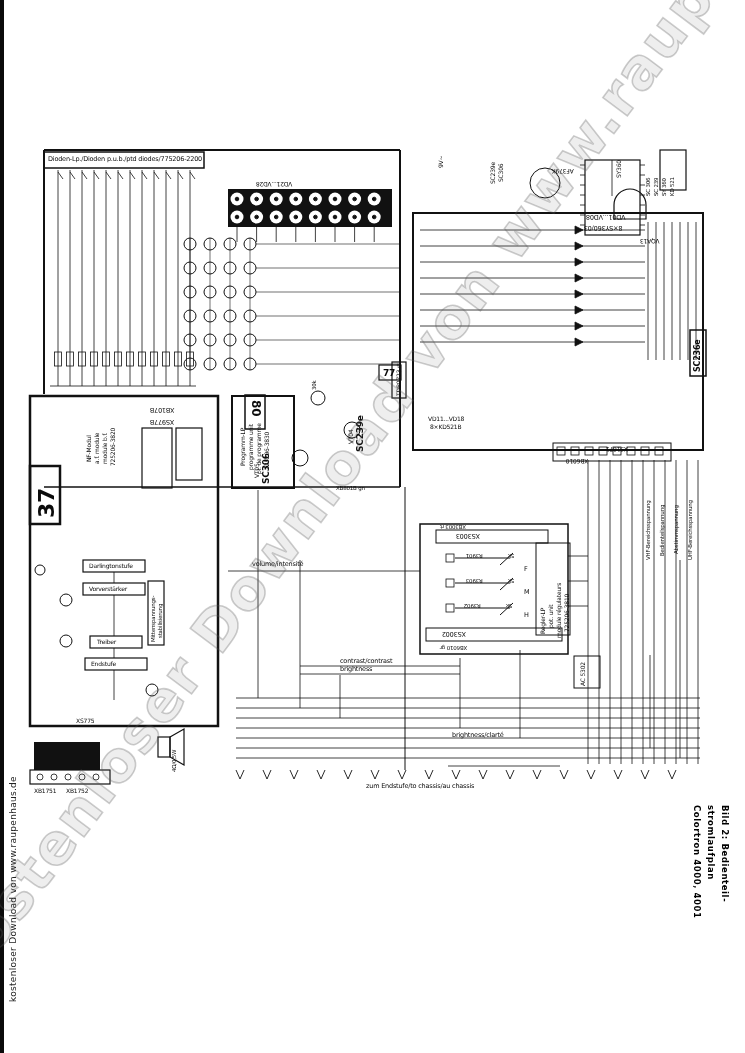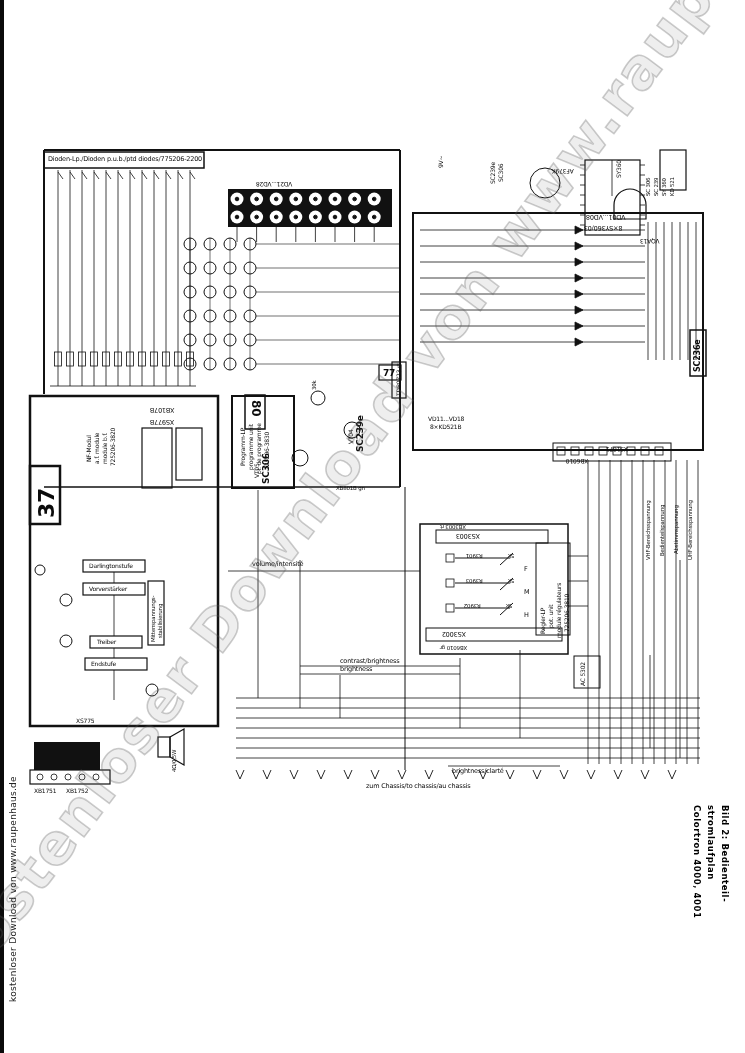--- a/index.html
+++ b/index.html
@@ -322,24 +322,24 @@
       <span class="lbl" style="left: 262px; top: 400px; font-size: 12px; font-weight: bold; transform: rotate(90deg); transform-origin: left top;">80</span>
       <span class="lbl" style="left: 383px; top: 369px; font-size: 9px; font-weight: bold;">77</span>
       <span class="lbl" style="left: 348px; top: 444px; font-size: 6px; transform: rotate(-90deg); transform-origin: left top;">VT04</span>
       <span class="lbl" style="left: 356px; top: 452px; font-size: 9px; font-weight: bold; transform: rotate(-90deg); transform-origin: left top;">SC239e</span>
       <span class="lbl" style="left: 254px; top: 478px; font-size: 6px; transform: rotate(-90deg); transform-origin: left top;">VT05</span>
       <span class="lbl" style="left: 262px; top: 484px; font-size: 9px; font-weight: bold; transform: rotate(-90deg); transform-origin: left top;">SC306</span>
       <span class="lbl" style="left: 336px; top: 486px; font-size: 5.5px;">XB801B gn</span>
       <span class="lbl" style="left: 396px; top: 396px; font-size: 6px; transform: rotate(-90deg); transform-origin: left top;">TDB0723 rt</span>
       <span class="lbl" style="left: 312px; top: 390px; font-size: 5.5px; transform: rotate(-90deg); transform-origin: left top;">30k</span>
       <span class="lbl" style="left: 252px; top: 561px; font-size: 6.5px;">volume/intensité</span>
-      <span class="lbl" style="left: 340px; top: 658px; font-size: 6.5px;">contrast/brightness</span>
+      <span class="lbl" style="left: 340px; top: 658px; font-size: 6.5px;">contrast/contrast</span>
       <span class="lbl" style="left: 340px; top: 666px; font-size: 6.5px;">brightness</span>
-      <span class="lbl" style="left: 452px; top: 768px; font-size: 6.5px;">brightness/clarté</span>
-      <span class="lbl" style="left: 366px; top: 783px; font-size: 6.5px;">zum Chassis/to chassis/au chassis</span>
+      <span class="lbl" style="left: 452px; top: 732px; font-size: 6.5px;">brightness/clarté</span>
+      <span class="lbl" style="left: 366px; top: 783px; font-size: 6.5px;">zum Endstufe/to chassis/au chassis</span>
       <span class="lbl" style="left: 440px; top: 523px; font-size: 5.5px; transform: rotate(180deg); transform-origin: center center;">XB3003 rt</span>
       <span class="lbl" style="left: 456px; top: 532px; font-size: 6.5px; transform: rotate(180deg); transform-origin: center center;">XS3003</span>
       <span class="lbl" style="left: 442px; top: 630px; font-size: 6.5px; transform: rotate(180deg); transform-origin: center center;">XS3002</span>
       <span class="lbl" style="left: 440px; top: 644px; font-size: 5.5px; transform: rotate(180deg); transform-origin: center center;">XB6010 gr</span>
       <span class="lbl" style="left: 466px; top: 552px; font-size: 5.5px; transform: rotate(180deg); transform-origin: center center;">R3901</span>
       <span class="lbl" style="left: 508px; top: 552px; font-size: 5.5px; transform: rotate(180deg); transform-origin: center center;">5k</span>
       <span class="lbl" style="left: 466px; top: 577px; font-size: 5.5px; transform: rotate(180deg); transform-origin: center center;">R3903</span>
       <span class="lbl" style="left: 508px; top: 577px; font-size: 5.5px; transform: rotate(180deg); transform-origin: center center;">5k</span>
       <span class="lbl" style="left: 464px; top: 602px; font-size: 5.5px; transform: rotate(180deg); transform-origin: center center;">R3902</span>
       <span class="lbl" style="left: 506px; top: 602px; font-size: 5.5px; transform: rotate(180deg); transform-origin: center center;">5k</span>

